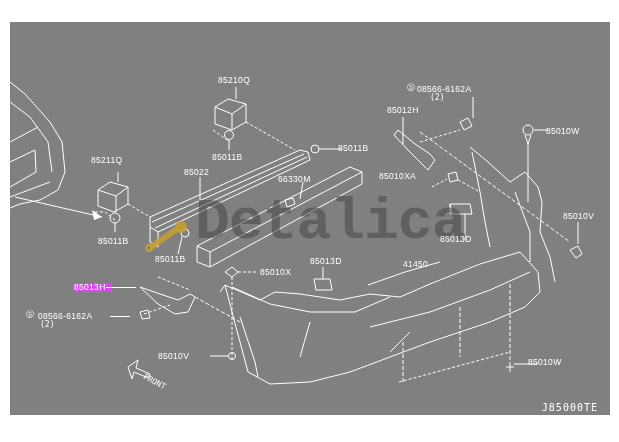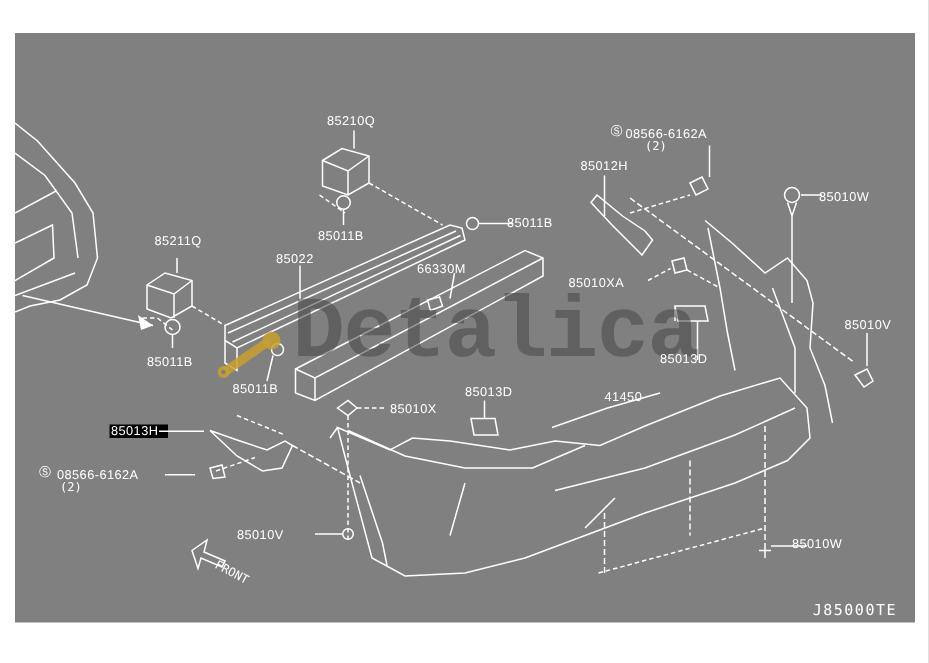--- a/index.html
+++ b/index.html
@@ -1,20 +1,20 @@
 <!DOCTYPE html>
 <html><head>
 <meta charset="utf-8">
 <style>
   html, body { margin:0; padding:0; background:#ffffff; }
   body { width:619px; height:442px; position:relative; overflow:hidden; font-family:"DejaVu Sans Mono", monospace; }
   #panel { position:absolute; left:10px; top:22px; width:600px; height:393px; background:#808080; overflow:hidden; }
   #art { position:absolute; left:0; top:0; }
   .lbl { position:absolute; color:#ffffff; font-family:Liberation Sans, sans-serif; font-size:8.5px; line-height:9px; letter-spacing:0.3px; white-space:nowrap; cursor:pointer; }
-  .lbl.hl { background:#000000; padding:0 6px 0 1px; }
+  .lbl.hl { background:#d946ef; padding:0 6px 0 1px; }
   .sub { position:absolute; color:#ffffff; font-size:8px; line-height:8px; white-space:nowrap; }
   .watermark { position:absolute; color:rgba(70,70,70,0.55); font-family:Liberation Mono, monospace; font-size:58px; font-weight:bold; letter-spacing:-1px; white-space:nowrap; pointer-events:none; }
   .front-lbl { position:absolute; color:#fff; font-size:8px; transform:rotate(28deg); transform-origin:left top; white-space:nowrap; }
   .code { position:absolute; right:12px; bottom:2px; color:#fff; font-size:10px; letter-spacing:1px;text-align:right; }
 </style>
 </head>
 <body>
 
 <div id="panel">
   <svg id="art" width="600" height="393" viewBox="0 0 600 393" fill="none" stroke="#ffffff" stroke-width="1">
@@ -135,32 +135,32 @@
   <svg style="position:absolute; left:133px; top:195px;" width="50" height="40" viewBox="0 0 50 40">
     <path d="M8 30 L34 12" stroke="#c8a030" stroke-width="6" stroke-linecap="round" opacity="0.85"></path>
     <circle cx="38" cy="10" r="6" fill="#c8a030" opacity="0.85"></circle>
     <circle cx="6" cy="31" r="4" fill="#c8a030" opacity="0.85"></circle>
     <circle cx="6" cy="31" r="1.5" fill="#808080"></circle>
   </svg>
 
   <div class="lbl" style="left:208px; top:54px;">85210Q</div>
   <div class="lbl" style="left:202px; top:131px;">85011B</div>
   <div class="lbl" style="left:328px; top:122px;">85011B</div>
-  <div class="lbl" style="left:93px; top:134px;">85211Q</div>
+  <div class="lbl" style="left:81px; top:134px;">85211Q</div>
   <div class="lbl" style="left:174px; top:146px;">85022</div>
   <div class="lbl" style="left:268px; top:153px;">66330M</div>
   <div class="lbl" style="left:88px; top:215px;">85011B</div>
   <div class="lbl" style="left:145px; top:233px;">85011B</div>
 
   <div class="sub" style="left:397px; top:62px;">Ⓢ</div>
   <div class="lbl" style="left:407px; top:63px;">08566-6162A</div>
   <div class="sub" style="left:420px; top:72px;">(2)</div>
   <div class="lbl" style="left:377px; top:84px;">85012H</div>
   <div class="lbl" style="left:536px; top:105px;">85010W</div>
-  <div class="lbl" style="left:369px; top:162px;">85010XA</div>
+  <div class="lbl" style="left:369px; top:150px;">85010XA</div>
   <div class="lbl" style="left:553px; top:190px;">85010V</div>
   <div class="lbl" style="left:430px; top:213px;">85013D</div>
   <div class="lbl" style="left:300px; top:235px;">85013D</div>
   <div class="lbl" style="left:393px; top:238px;">41450</div>
   <div class="lbl" style="left:250px; top:246px;">85010X</div>
 
   <div class="lbl hl" style="left:63px; top:261px;">85013H</div>
   <div style="position:absolute; left:96px; top:265px; width:30px; height:1px; background:#fff;"></div>
 
   <div class="sub" style="left:16px; top:289px;">Ⓢ</div>

